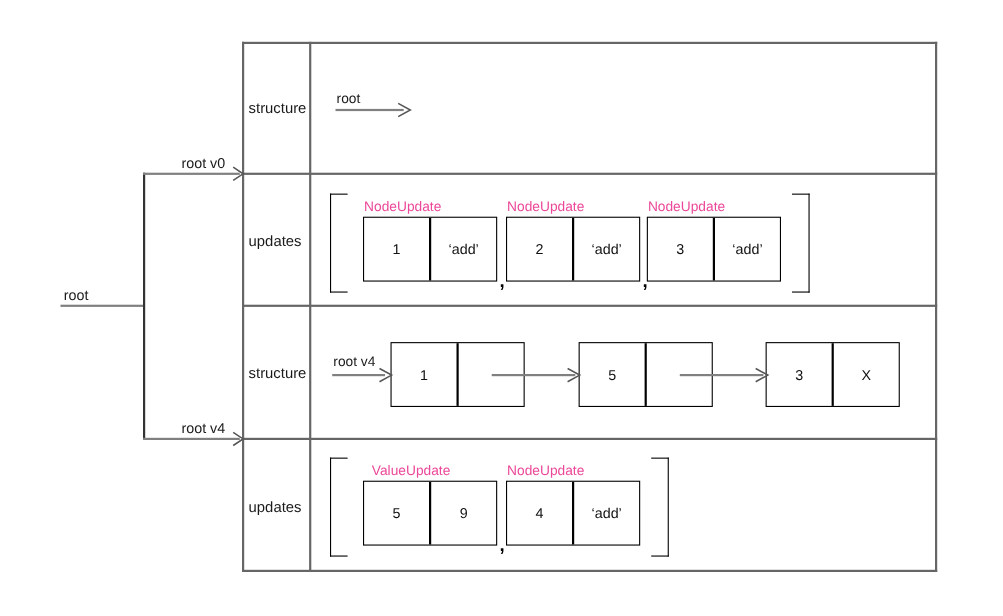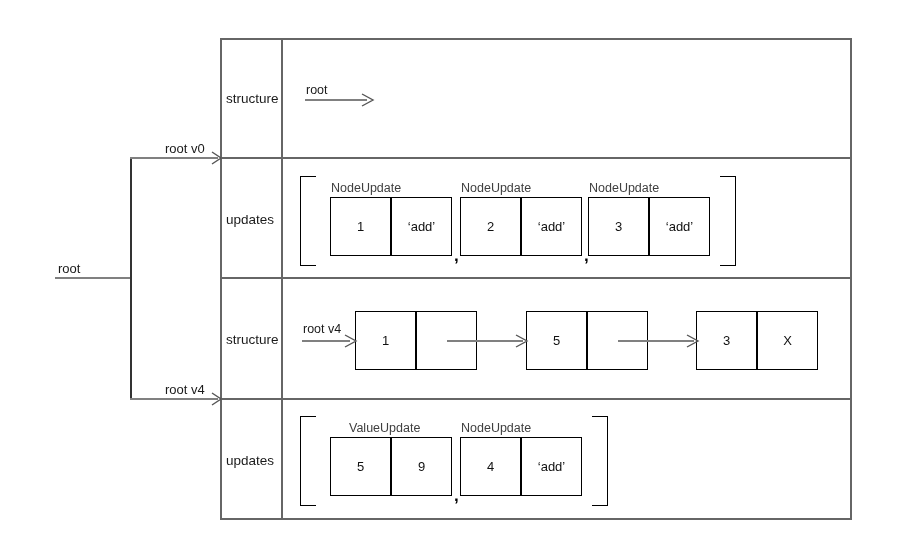--- a/index.html
+++ b/index.html
@@ -76,21 +76,21 @@
     font-size: 13px;
     color: #111111;
     box-sizing: border-box;
   }
   .cell + .cell {
     border-left: 2.2px solid #000000;
   }
   .box-caption {
     position: absolute;
     font-size: 12.5px;
-    color: #404040;
+    color: #ec4899;
     white-space: nowrap;
     line-height: 1;
   }
   .comma {
     position: absolute;
     font-size: 17px;
     font-weight: bold;
     color: #000000;
     line-height: 1;
   }
@@ -194,21 +194,21 @@
   <div class="conn conn-h" style="left:618px; top:340px; width:76px;"></div>
 
   <div class="box" style="left:696px; top:311px; width:122px; height:59px;">
     <div class="cell">3</div>
     <div class="cell">X</div>
   </div>
 
   <div class="bracket bracket-left" style="left:300px; top:416px; width:16px; height:90px;"></div>
   <div class="bracket bracket-right" style="left:592px; top:416px; width:16px; height:90px;"></div>
 
-  <div class="box-caption" style="left:349px; top:422px;">ValueUpdate</div>
+  <div class="box-caption" style="left:338px; top:422px;">ValueUpdate</div>
   <div class="box" style="left:330px; top:437px; width:122px; height:59px;">
     <div class="cell">5</div>
     <div class="cell">9</div>
   </div>
   <div class="comma" style="left:454px; top:487px;">,</div>
 
   <div class="box-caption" style="left:461px; top:422px;">NodeUpdate</div>
   <div class="box" style="left:460px; top:437px; width:122px; height:59px;">
     <div class="cell">4</div>
     <div class="cell">‘add’</div>

